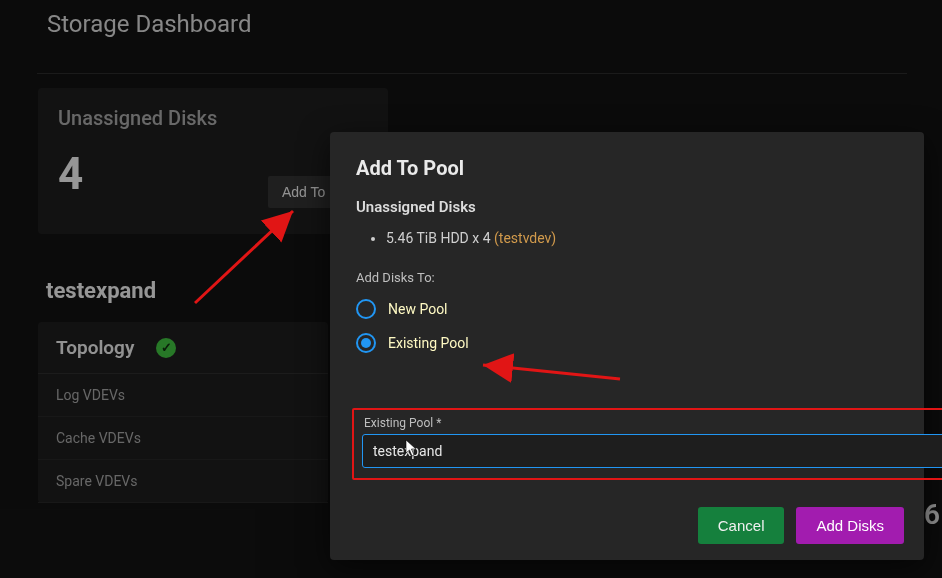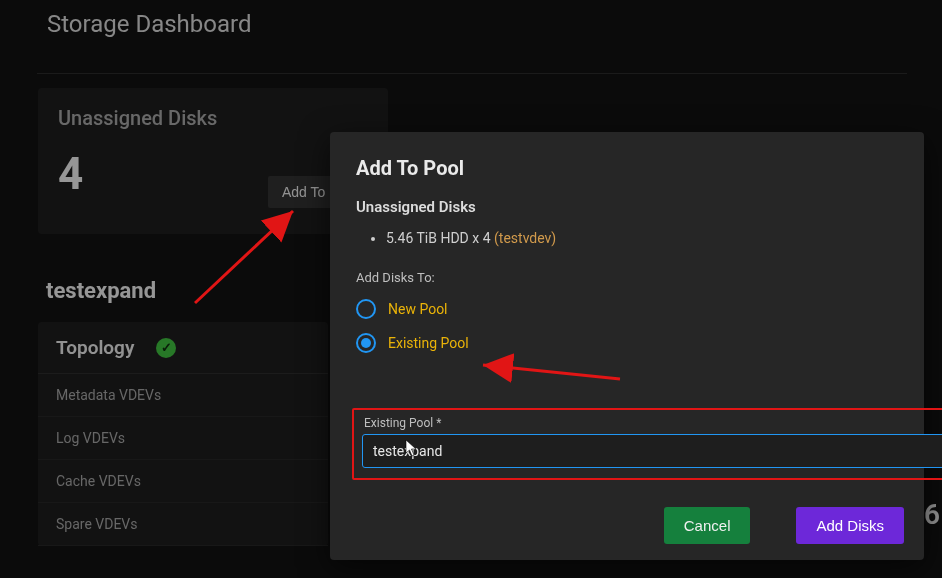--- a/index.html
+++ b/index.html
@@ -149,21 +149,21 @@
     margin-top: 24px;
     font-size: 13px;
     color: #bfbfbf;
   }
   .radio-row {
     display: flex;
     align-items: center;
     gap: 12px;
     margin-top: 14px;
     font-size: 14px;
-    color: #eab308;
+    color: #fef9c3;
     cursor: pointer;
   }
   .radio-outer {
     width: 20px; height: 20px;
     border: 2px solid #2196f3;
     border-radius: 50%;
     display: inline-flex;
     align-items: center;
     justify-content: center;
   }
@@ -229,23 +229,22 @@
     padding: 10px 20px;
     font-size: 15px;
     border-radius: 3px;
     cursor: pointer;
   }
   .btn-cancel {
     background: #15803d;
     color: #f0f0f0;
   }
   .btn-primary {
-    background: #6d28d9;
+    background: #a21caf;
     color: #fff;
-    margin-left: 34px;
   }
   
   .arrow-svg {
     position: absolute;
     pointer-events: none;
   }
 </style>
 </head>
 <body>
 
@@ -258,21 +257,20 @@
 </div>
 <button class="add-to-btn">Add To Pool</button>
 
 <div class="pool-name">testexpand</div>
 
 <div class="topology-card">
   <div class="topology-header">
     <span class="t-title">Topology</span>
     <span class="check-badge">✓</span>
   </div>
-  <div class="topology-row">Metadata VDEVs</div>
   <div class="topology-row">Log VDEVs</div>
   <div class="topology-row">Cache VDEVs</div>
   <div class="topology-row">Spare VDEVs</div>
 </div>
 
 <div class="peek-right">6</div>
 
 <div class="modal-backdrop"></div>
 
 <div class="modal">

